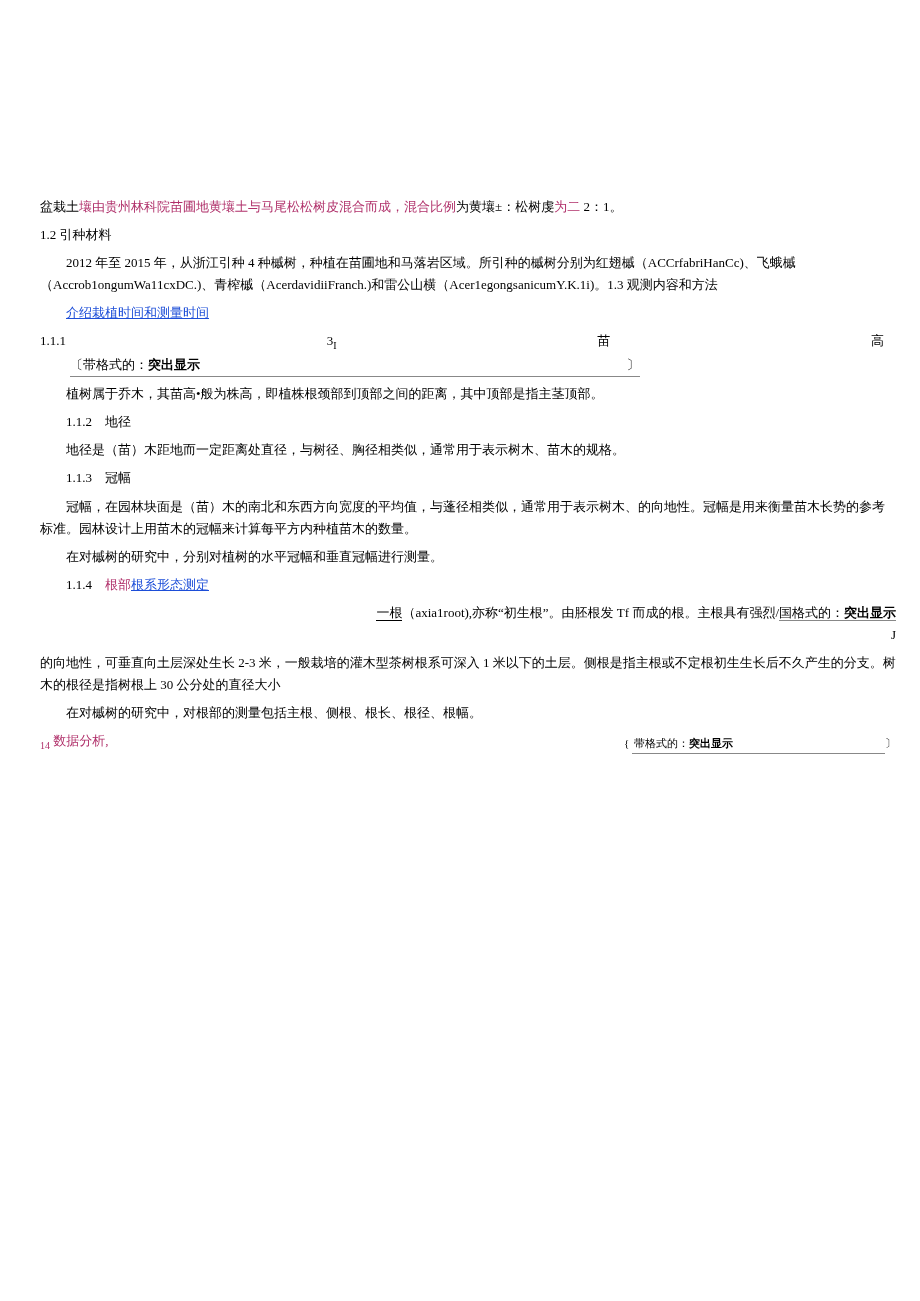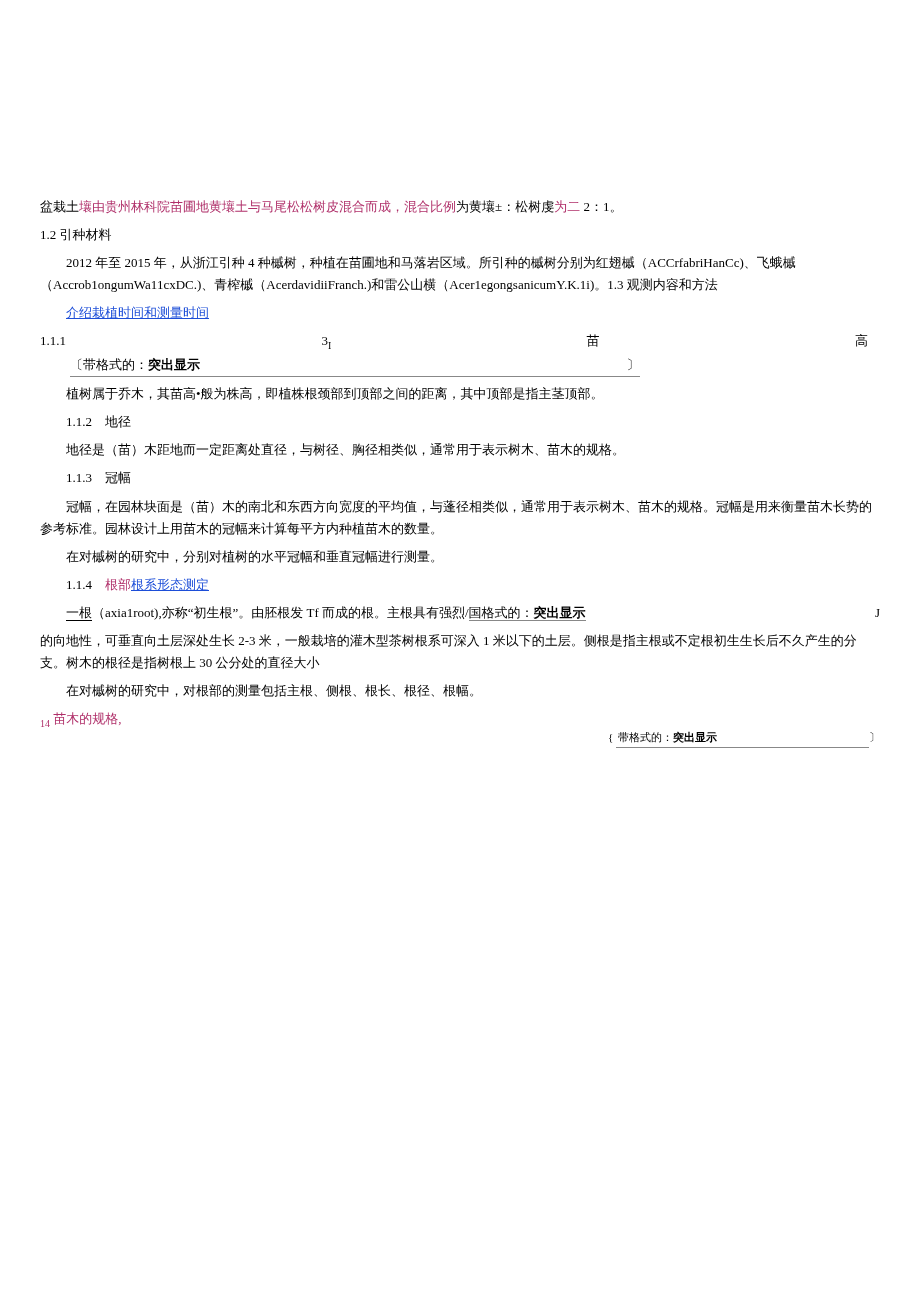--- a/index.html
+++ b/index.html
@@ -6,21 +6,21 @@
     margin: 0;
     padding: 0;
     width: 920px;
     font-family: "SimSun", "宋体", serif;
     font-size: 13px;
     line-height: 1.7;
     color: #000;
     background: #fff;
   }
   .page {
-    padding: 190px 40px 40px 40px;
+    padding: 190px 24px 40px 40px;
   }
   .para {
     margin: 6px 0;
   }
   .indent {
     text-indent: 2em;
   }
   .red { color: #b0306a; }
   .link { color: #1d4ed8; text-decoration: underline; }
   .comment-box {
@@ -86,43 +86,43 @@
   </div>
 
   <div class="para indent">植树属于乔木，其苗高•般为株高，即植株根颈部到顶部之间的距离，其中顶部是指主茎顶部。</div>
 
   <div class="para indent">1.1.2 地径</div>
 
   <div class="para indent">地径是（苗）木距地而一定距离处直径，与树径、胸径相类似，通常用于表示树木、苗木的规格。</div>
 
   <div class="para indent">1.1.3 冠幅</div>
 
-  <div class="para indent">冠幅，在园林块面是（苗）木的南北和东西方向宽度的平均值，与蓬径相类似，通常用于表示树木、苗木的规格。冠幅是用来衡量苗木长势的参考标准。园林设计上用苗木的冠幅来计算每平方内种植苗木的数量。</div>
+  <div class="para indent">冠幅，在园林块面是（苗）木的南北和东西方向宽度的平均值，与蓬径相类似，通常用于表示树木、的向地性。冠幅是用来衡量苗木长势的参考标准。园林设计上用苗木的冠幅来计算每平方内种植苗木的数量。</div>
 
   <div class="para indent">在对槭树的研究中，分别对植树的水平冠幅和垂直冠幅进行测量。</div>
 
   <div class="para indent">
     <span>1.1.4 </span><span class="red">根部</span><span class="link">根系形态测定</span>
   </div>
 
-  <div class="para" style="display:flex;justify-content:space-between;align-items:flex-end;">
+  <div class="para" style="display:flex;justify-content:space-between;align-items:flex-end;flex-direction:column;">
     <span style="text-indent:2em;">
       <span style="border-bottom:1px solid #000;">一根</span><span>（axia1root),亦称“初生根”。由胚根发 Tf 而成的根。主根具有强烈/</span><span style="border-bottom:1px solid #888;"><span>国格式的：</span><span style="font-weight:bold">突出显示</span></span>
     </span>
     <span>J</span>
   </div>
 
   <div class="para">的向地性，可垂直向土层深处生长 2-3 米，一般栽培的灌木型茶树根系可深入 1 米以下的土层。侧根是指主根或不定根初生生长后不久产生的分支。树木的根径是指树根上 30 公分处的直径大小</div>
 
   <div class="para indent">在对槭树的研究中，对根部的测量包括主根、侧根、根长、根径、根幅。</div>
 
   <div class="row-bottom">
     <div>
-      <span class="red sub-small">14</span><span class="red"> 苗木的规格,</span>
+      <span class="red sub-small">14</span><span class="red"> 数据分析,</span>
     </div>
     <div class="right-notes">
-      <div style="margin-top:20px;padding-left:70px;">
+      <div style="margin-top:4px;padding-left:70px;">
         <span>{ </span><span class="note"><span>带格式的：</span><span style="font-weight:bold">突出显示</span><span style="display:inline-block;width:150px;"></span></span><span>〕</span>
       </div>
     </div>
   </div>
 
 </div>
 
 </body></html>

